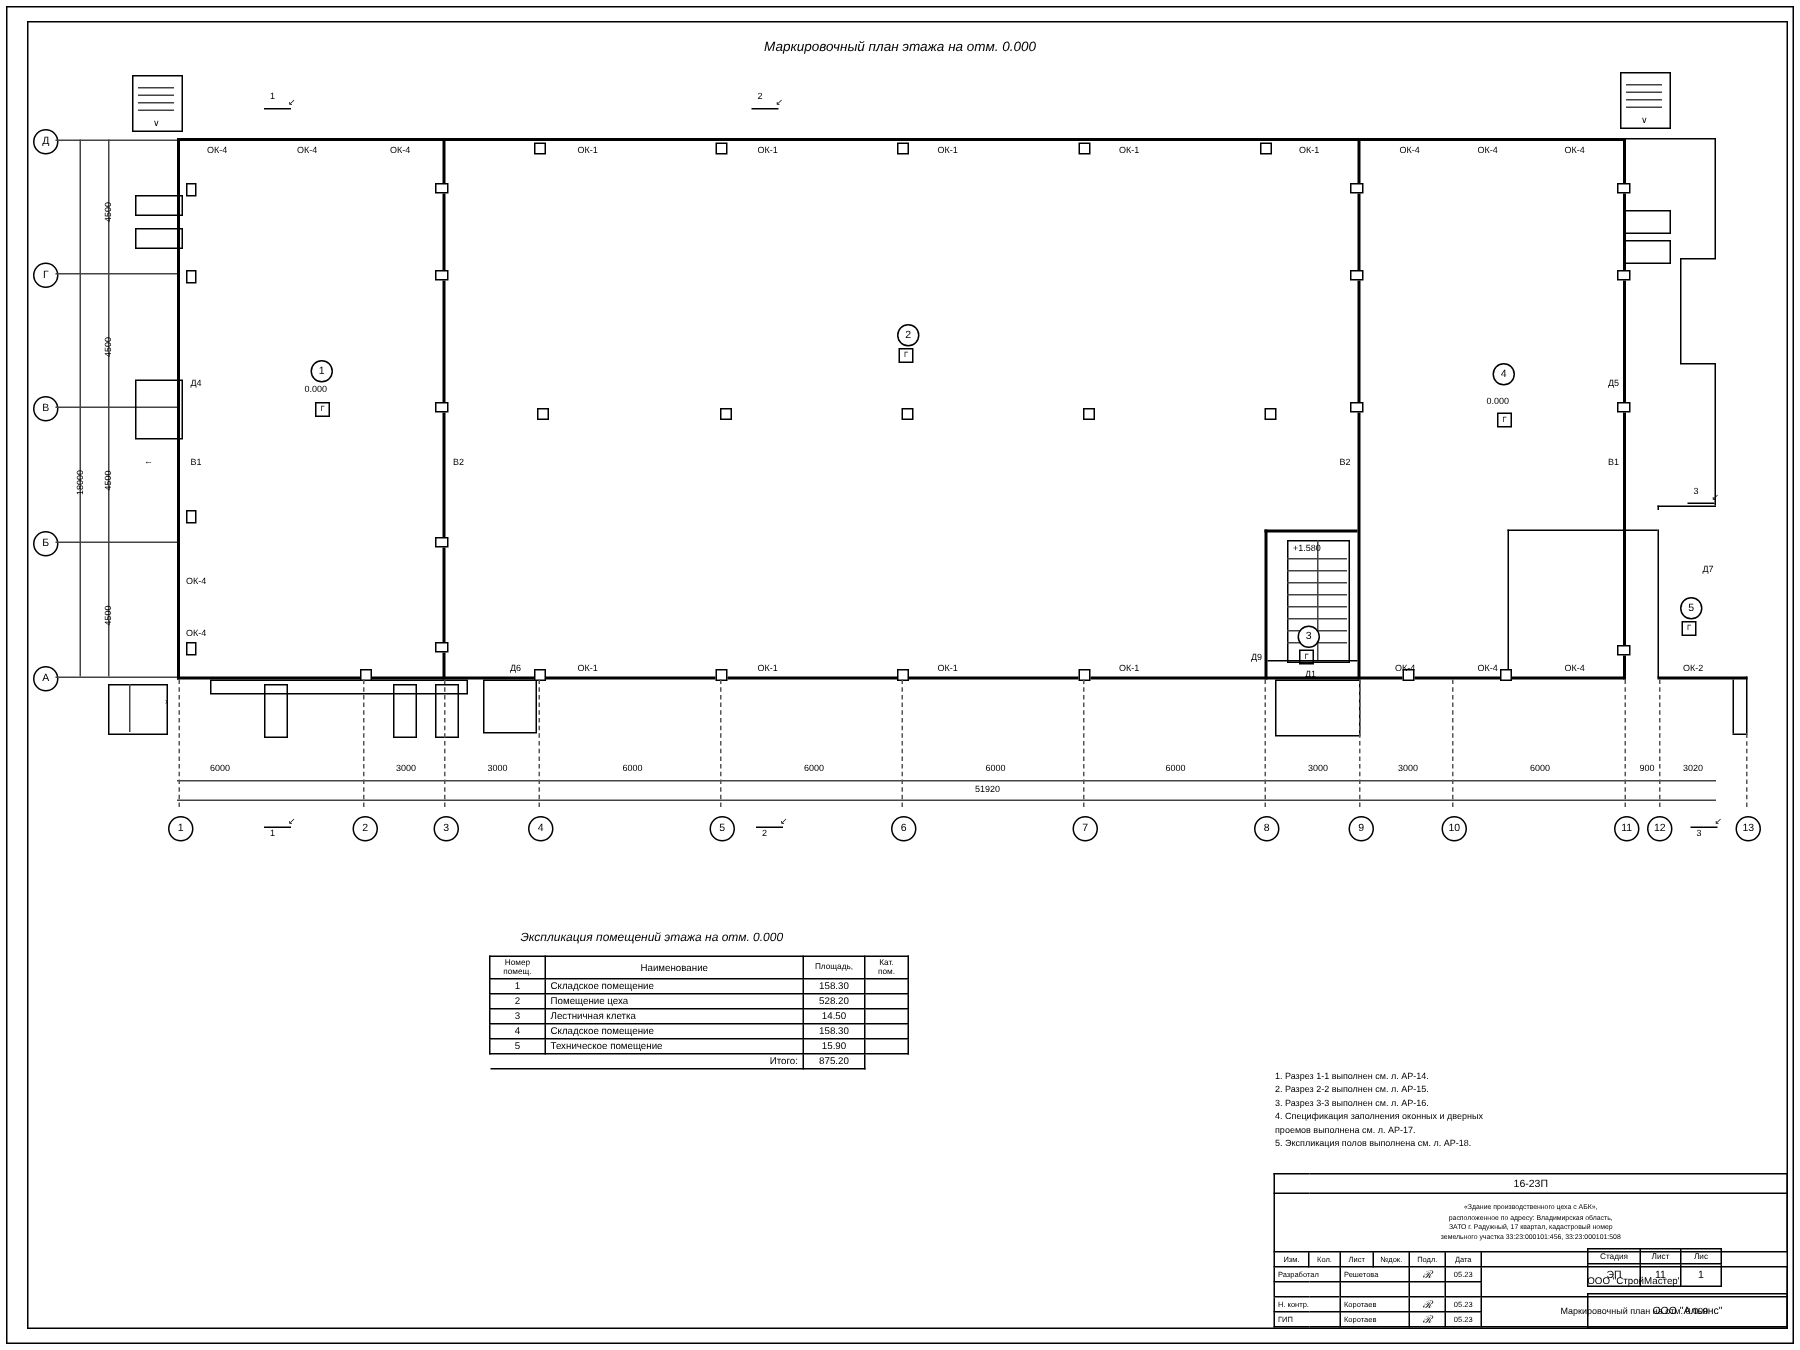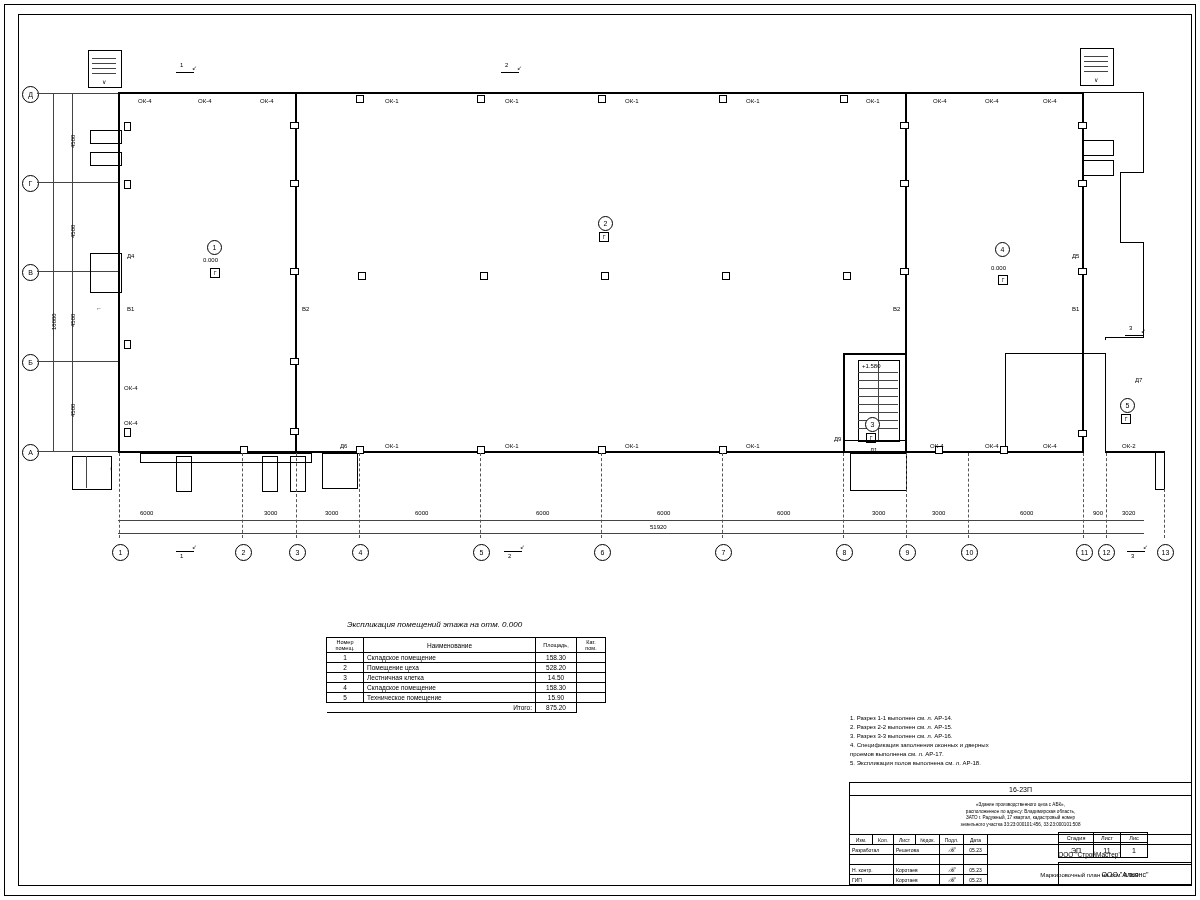--- a/index.html
+++ b/index.html
@@ -29,20 +29,21 @@
   .thin{position:absolute;background:#444;}
 </style>
 </head>
 <body>
 
 <div id="sheet">
 
   <div class="border-outer"></div>
   <div class="border-inner"></div>
 
+  <div class="title-main">Маркировочный план этажа на отм. 0.000</div>
 
   <div class="axis-circle" style="left:22px;top:86px;">Д</div>
   <div class="axis-circle" style="left:22px;top:175px;">Г</div>
   <div class="axis-circle" style="left:22px;top:264px;">В</div>
   <div class="axis-circle" style="left:22px;top:354px;">Б</div>
   <div class="axis-circle" style="left:22px;top:444px;">А</div>
 
   <div class="thin" style="left:37px;top:93px;width:82px;height:1px;"></div>
   <div class="thin" style="left:37px;top:182px;width:82px;height:1px;"></div>
   <div class="thin" style="left:37px;top:271px;width:82px;height:1px;"></div>

